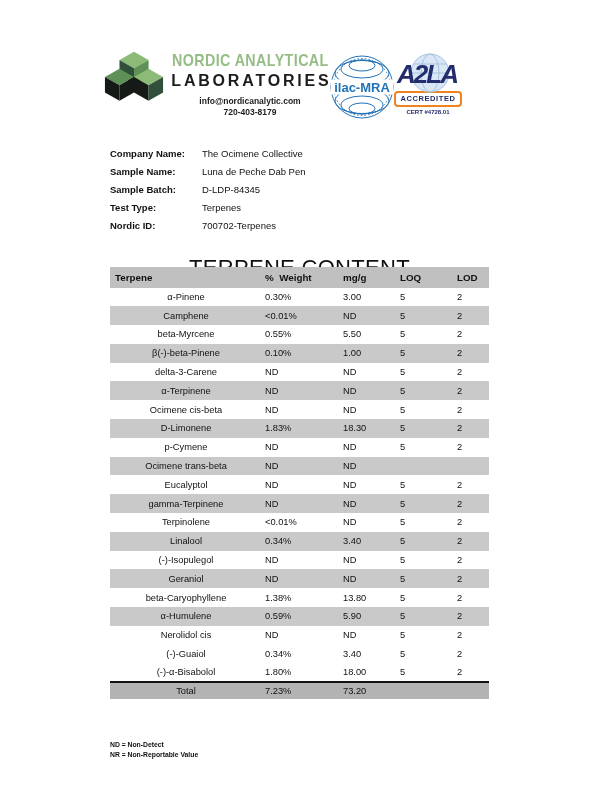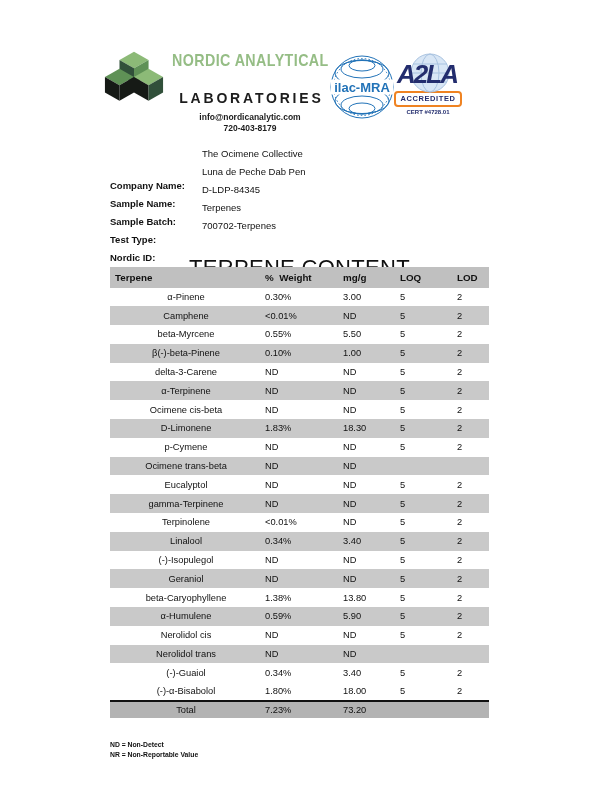--- a/index.html
+++ b/index.html
@@ -6,35 +6,35 @@
   html,body { width:612px; height:792px; background:#ffffff;
               font-family:"Liberation Sans", sans-serif; color:#111; }
   .page { position:relative; width:612px; height:792px; overflow:hidden; background:#fff; }
 
   
   .cubes { position:absolute; left:103px; top:49px; }
   .logo-text { position:absolute; left:164px; top:51px; width:172px;
                display:flex; flex-direction:column; align-items:center; }
   .brand-name { font-size:17px; font-weight:bold; white-space:nowrap;
                 transform:scaleX(0.84); transform-origin:center; letter-spacing:0.5px; }
-  .brand-sub  { font-size:14px; font-weight:bold; letter-spacing:2.8px; margin-top:19px; text-indent:2.8px; color:#1c1c1c; }
+  .brand-sub  { font-size:16px; font-weight:bold; letter-spacing:2.8px; margin-top:1px; text-indent:2.8px; color:#1c1c1c; }
   .brand-email{ font-size:8.5px; font-weight:bold; margin-top:6px; color:#1c1c1c; }
   .brand-phone{ font-size:8.5px; font-weight:bold; margin-top:1px; color:#1c1c1c; }
 
   .ilac-badge { position:absolute; left:329px; top:54px; }
   .a2la { position:absolute; left:394px; top:52px; width:68px; text-align:center; }
   .accredited-box { display:block; border:2px solid var(--a2la_orange); background:#fff;
                     color:var(--a2la_navy); font-size:7.5px; font-weight:bold;
                     letter-spacing:0.6px; padding:1px 0 2px; margin-top:-7px; border-radius:4px; }
   .cert { font-size:6px; font-weight:bold; color:var(--a2la_navy); margin-top:2px; }
 
   
   .info { position:absolute; left:110px; top:148px; }
   .info-row { display:flex; height:18px; align-items:flex-start; }
-  .info-label { width:92px; font-size:9.5px; font-weight:bold;margin-top:32px; }
+  .info-label { width:92px; font-size:9.5px; font-weight:bold; }
   .info-value { font-size:9.5px; }
 
   
   .report-title { position:absolute; left:110px; top:255px; width:379px;
                   text-align:center; font-size:22px; font-weight:normal; letter-spacing:0.3px; }
 
   
   table { position:absolute; left:110px; top:267px; width:379px;
           border-collapse:collapse; table-layout:fixed; font-size:9.3px; }
   col.c1{width:152px} col.c2{width:78px} col.c3{width:57px} col.c4{width:57px} col.c5{width:35px}
@@ -299,27 +299,20 @@
   </tr>
 
   <tr>
     <td>Nerolidol cis</td>
     <td>ND</td>
     <td>ND</td>
     <td>5</td>
     <td>2</td>
   </tr>
 
-  <tr class="shade">
-    <td>Nerolidol trans</td>
-    <td>ND</td>
-    <td>ND</td>
-    <td></td>
-    <td></td>
-  </tr>
 
   <tr>
     <td>(-)-Guaiol</td>
     <td>0.34%</td>
     <td>3.40</td>
     <td>5</td>
     <td>2</td>
   </tr>
 
 

